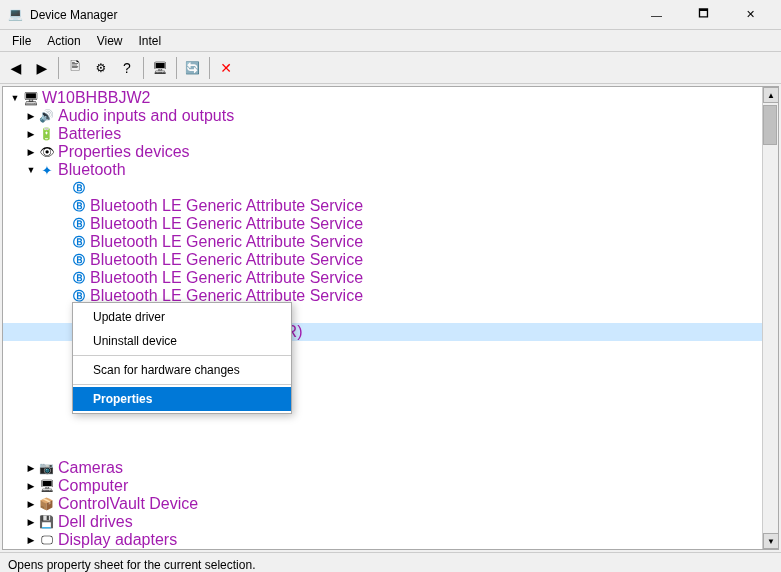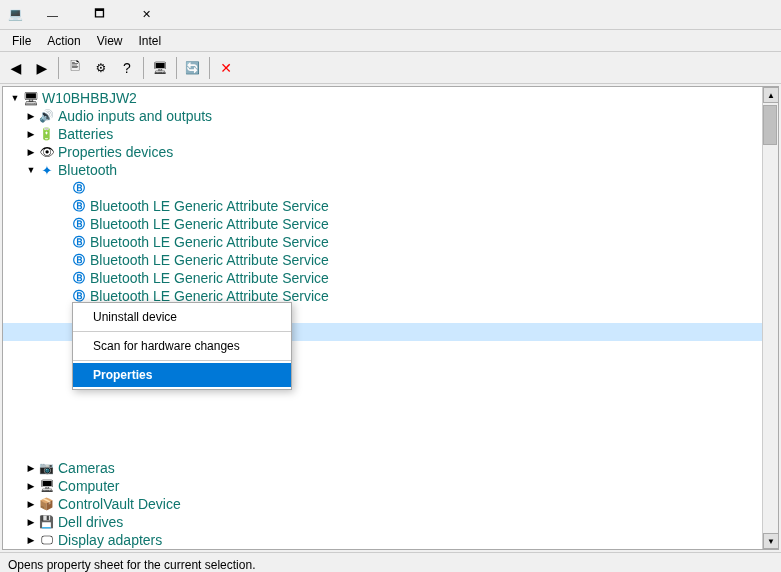--- a/index.html
+++ b/index.html
@@ -136,22 +136,22 @@
       width: 16px;
       height: 16px;
       margin-right: 3px;
       display: inline-flex;
       align-items: center;
       justify-content: center;
       flex-shrink: 0;
     }
 
     .tree-label {
-      font-size: 14px;
-      color: #0f766e;
+      font-size: 16px;
+      color: #a21caf;
     }
 
     
     .icon-computer { font-size: 13px; }
     .icon-audio { color: #5555cc; font-size: 12px; }
     .icon-bluetooth { color: #0078d7; font-size: 11px; }
 
     
     .context-menu {
       position: absolute;
@@ -227,20 +227,21 @@
       position: absolute;
       top: 2px;
       left: 0;
     }
   </style>
 </head>
 <body>
 
 <div class="title-bar">
   <span class="title-bar-icon">💻</span>
+  <span class="title-bar-text">Device Manager</span>
   <div class="title-bar-buttons">
     <button class="title-btn">—</button>
     <button class="title-btn">🗖</button>
     <button class="title-btn close">✕</button>
   </div>
 </div>
 
 <div class="menu-bar">
   <span class="menu-item">File</span>
   <span class="menu-item">Action</span>
@@ -384,20 +385,21 @@
 
   <div class="scrollbar-area">
     <div class="scroll-arrow">▲</div>
     <div class="scroll-track">
       <div class="scroll-thumb"></div>
     </div>
     <div class="scroll-arrow">▼</div>
   </div>
 
   <div class="context-menu" style="left: 69px; top: 215px;">
+    <div class="ctx-item">Update driver</div>
     <div class="ctx-item">Uninstall device</div>
     <div class="ctx-separator"></div>
     <div class="ctx-item">Scan for hardware changes</div>
     <div class="ctx-separator"></div>
     <div class="ctx-item highlighted">Properties</div>
   </div>
 
 </div>
 
 <div class="status-bar">

